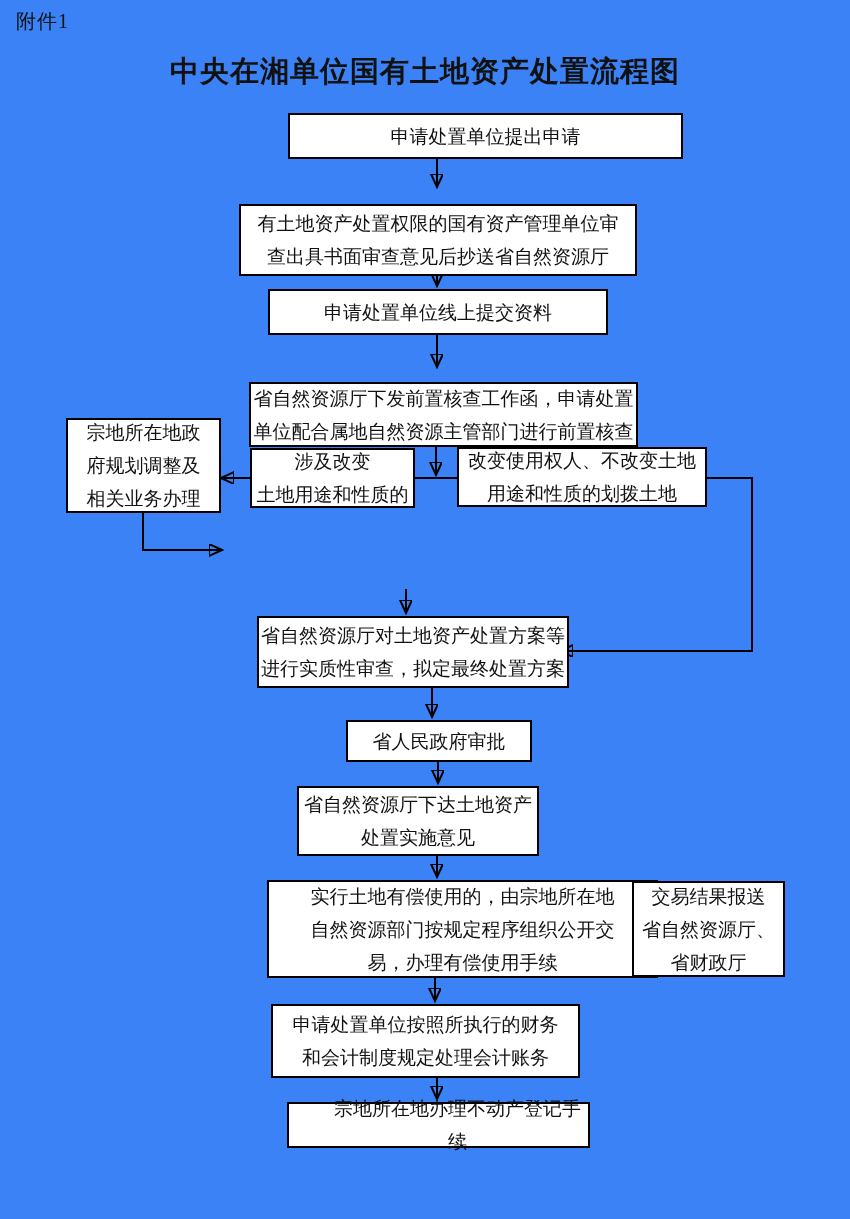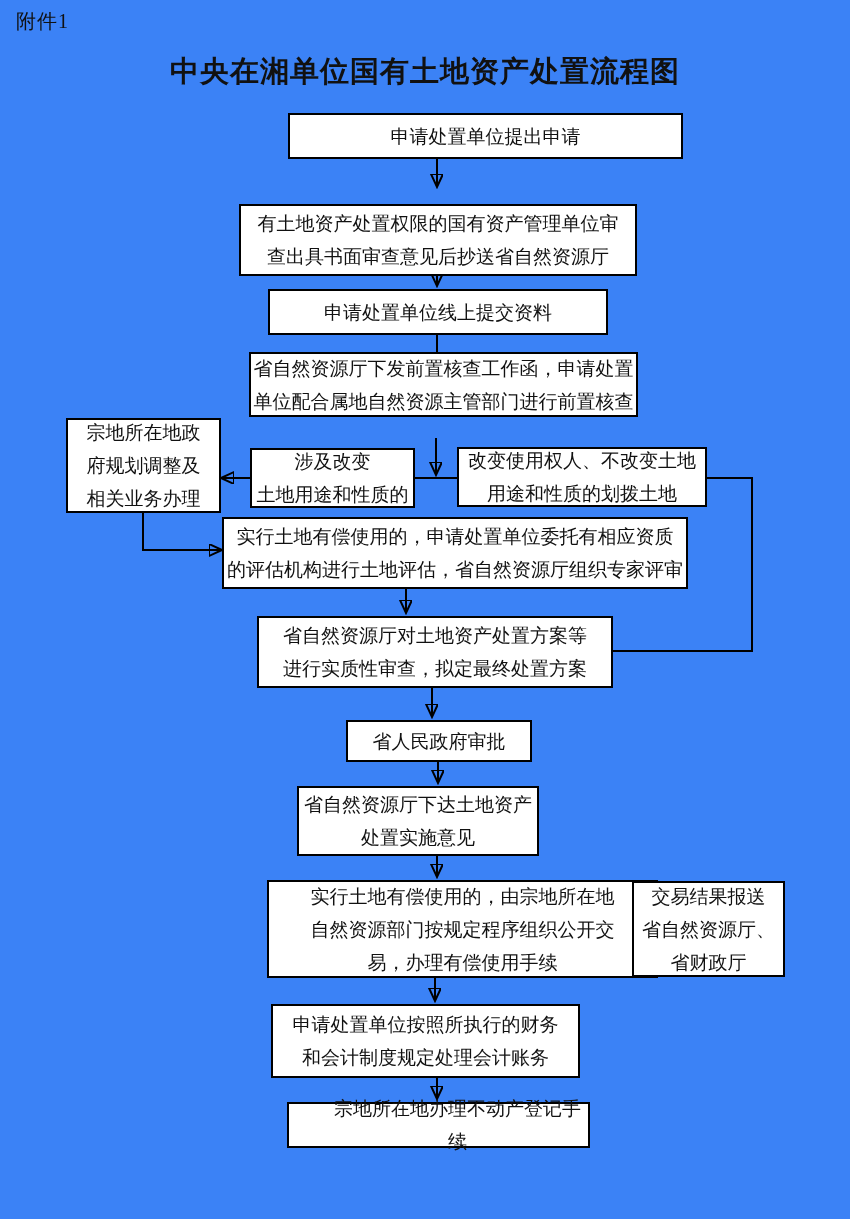--- a/index.html
+++ b/index.html
@@ -94,37 +94,35 @@
 
   <div class="title">中央在湘单位国有土地资产处置流程图</div>
 
   <div class="node" style="left:240px; top:113px; width:395px; height:46px;margin-left:48px;">申请处置单位提出申请</div>
 
   <div class="node" style="left:239px; top:204px; width:398px; height:72px;">有土地资产处置权限的国有资产管理单位审
 查出具书面审查意见后抄送省自然资源厅</div>
 
   <div class="node" style="left:268px; top:289px; width:340px; height:46px;">申请处置单位线上提交资料</div>
 
-  <div class="node" style="left:249px; top:352px; width:389px; height:65px;text-align:right;">省自然资源厅下发前置核查工作函，申请处置
+  <div class="node" style="left:249px; top:382px; width:389px; height:65px;text-align:right;">省自然资源厅下发前置核查工作函，申请处置
 单位配合属地自然资源主管部门进行前置核查</div>
 
   <div class="node" style="left:66px; top:418px; width:155px; height:95px;">宗地所在地政
 府规划调整及
 相关业务办理</div>
 
   <div class="node" style="left:250px; top:448px; width:165px; height:60px;">涉及改变
 土地用途和性质的</div>
 
   <div class="node" style="left:457px; top:447px; width:250px; height:60px;">改变使用权人、不改变土地
 用途和性质的划拨土地</div>
 
-  <div class="node" style="left:222px; top:517px; width:466px; height:72px;">实行土地有偿使用的，申请处置单位委托有相应资质
-的评估机构进行土地评估，省自然资源厅组织专家评审</div>
 
-  <div class="node" style="left:257px; top:616px; width:356px; height:72px;">省自然资源厅对土地资产处置方案等
+  <div class="node" style="left:257px; top:616px; width:312px; height:72px;">省自然资源厅对土地资产处置方案等
 进行实质性审查，拟定最终处置方案</div>
 
   <div class="node" style="left:346px; top:720px; width:186px; height:42px;">省人民政府审批</div>
 
   <div class="node" style="left:297px; top:786px; width:242px; height:70px;">省自然资源厅下达土地资产
 处置实施意见</div>
 
   <div class="node" style="left:267px; top:880px; width:391px; height:98px;">实行土地有偿使用的，由宗地所在地
 自然资源部门按规定程序组织公开交
 易，办理有偿使用手续</div>

